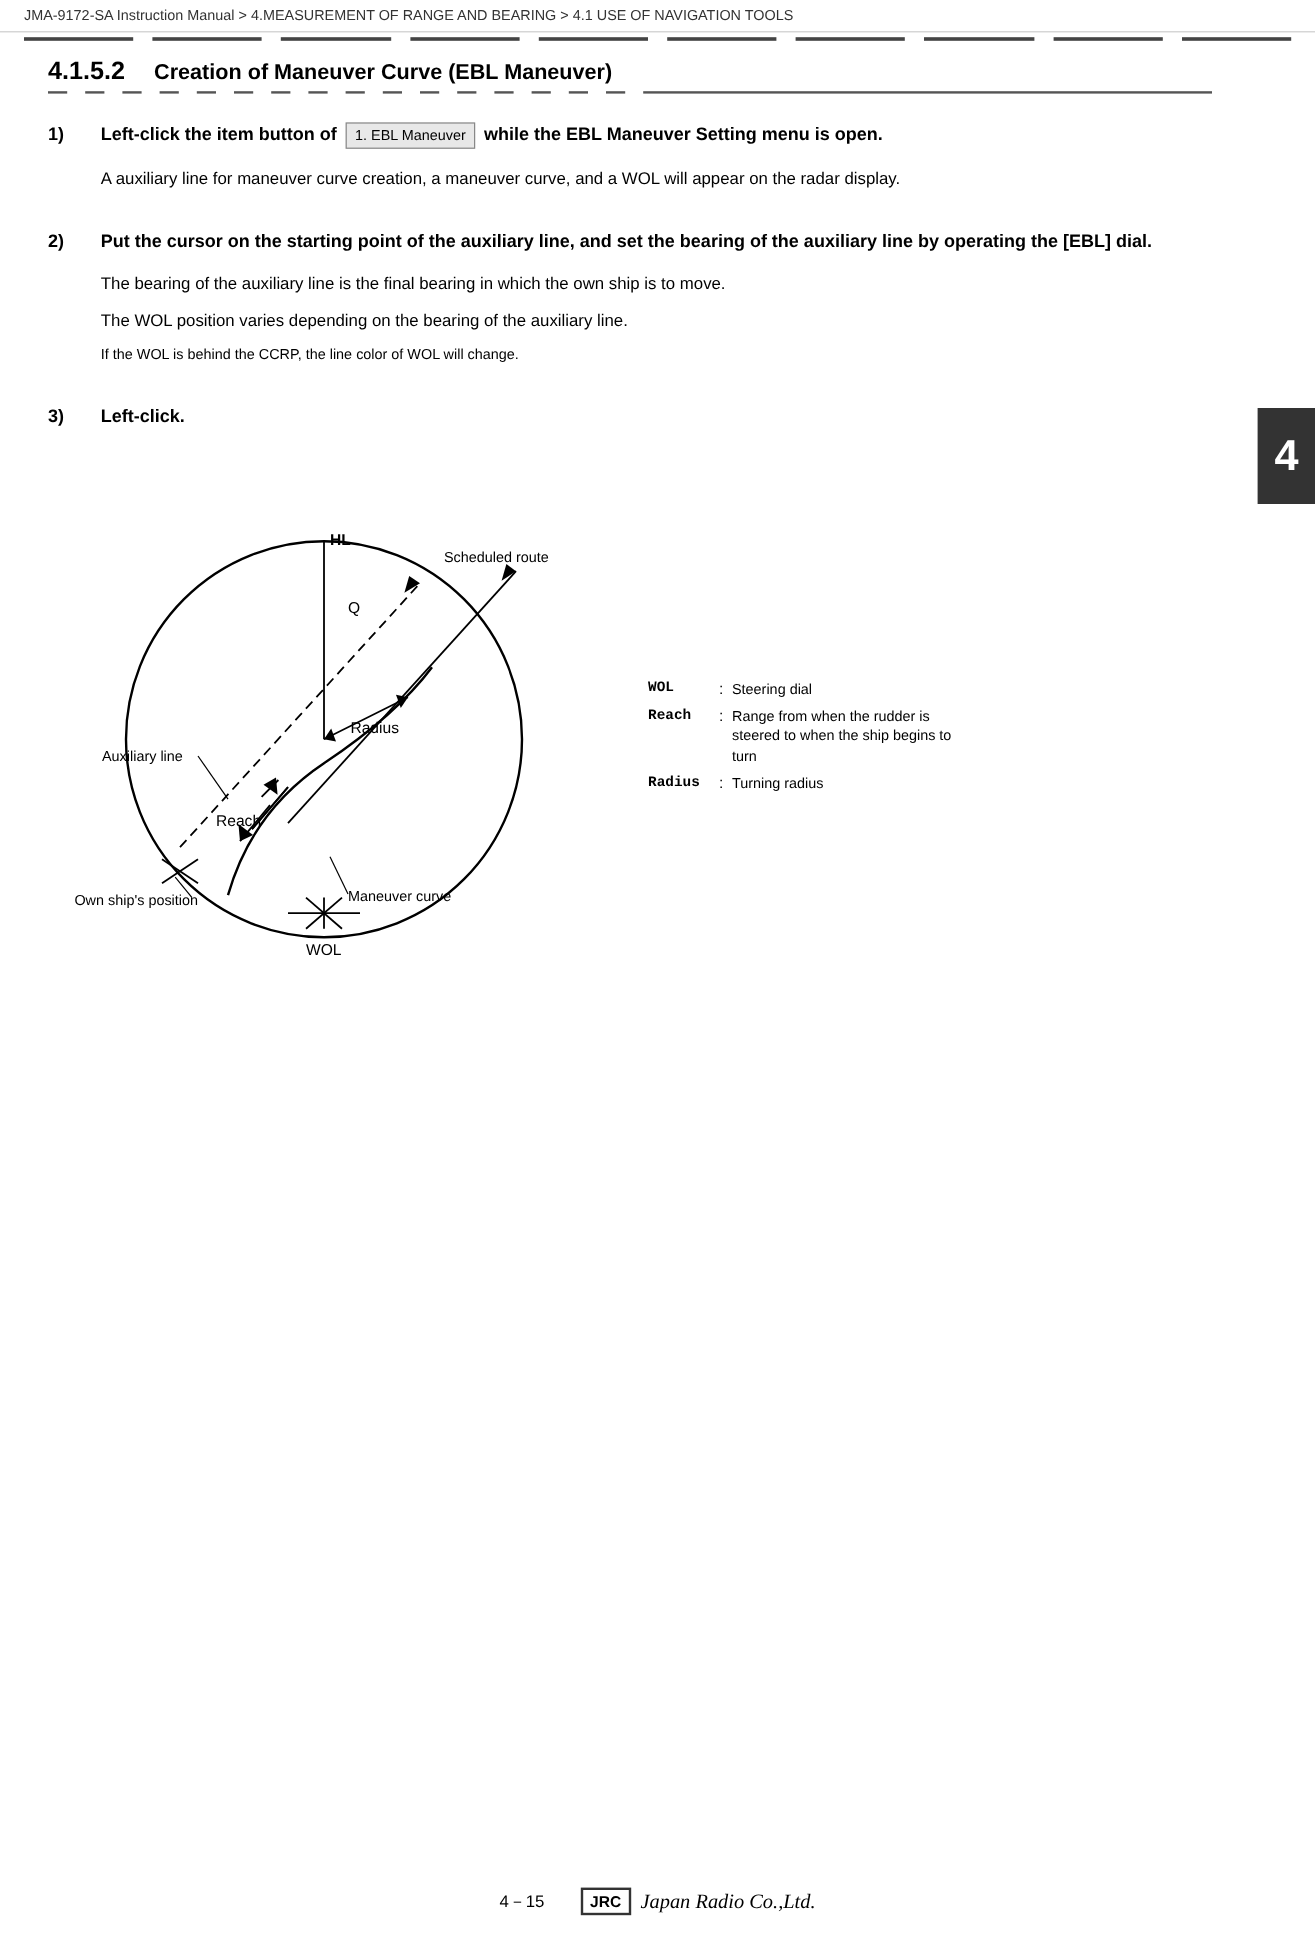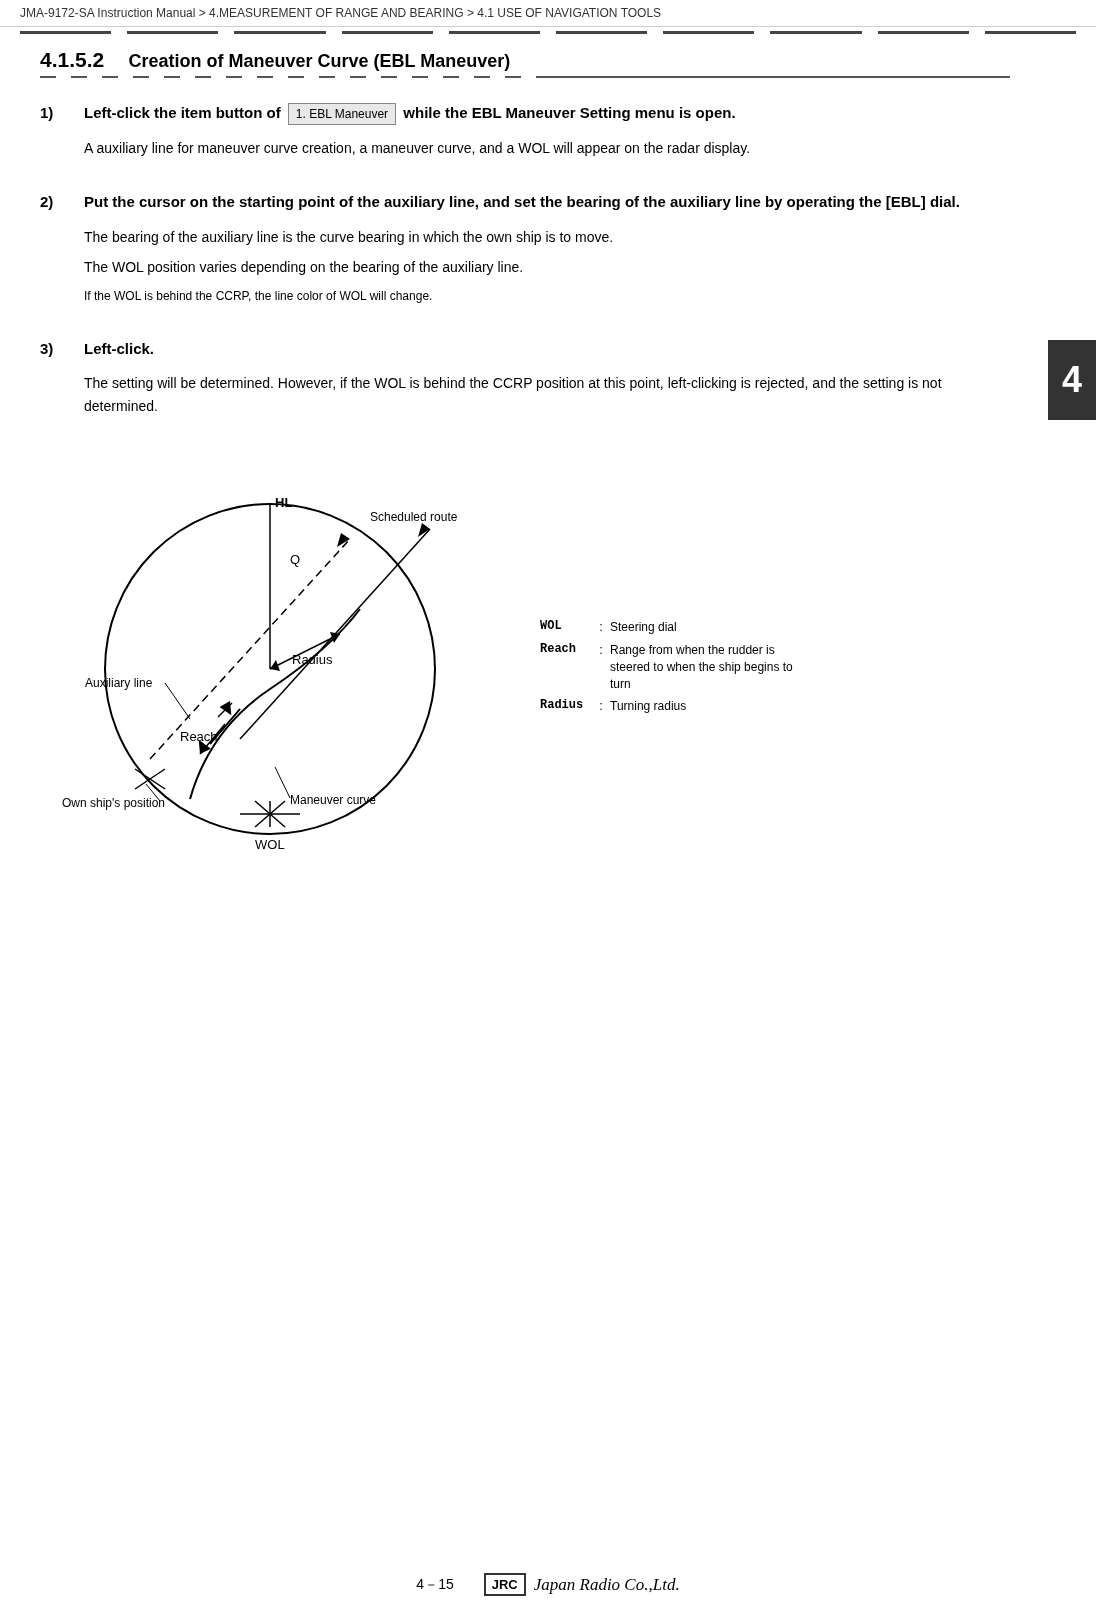--- a/index.html
+++ b/index.html
@@ -128,31 +128,30 @@
         <span> while the EBL Maneuver Setting menu is open.</span>
       </div>
       <div style="font-size:14px; margin-bottom:8px; line-height:1.6;">A auxiliary line for maneuver curve creation, a maneuver curve, and a WOL will appear on the radar display.</div>
     </div>
   </div>
 
   <div style="display:flex; margin-bottom:24px; margin-top:10px;">
     <div style="min-width:44px; font-size:15px; font-weight:bold; padding-top:2px;">2)</div>
     <div style="flex:1;">
       <div style="font-size:15px; font-weight:bold; margin-bottom:12px; line-height:1.5;">Put the cursor on the starting point of the auxiliary line, and set the bearing of the auxiliary line by operating the [EBL] dial.</div>
-      <div style="font-size:14px; margin-bottom:8px; line-height:1.6;">The bearing of the auxiliary line is the curve bearing in which the own ship is to move.</div>
+      <div style="font-size:14px; margin-bottom:8px; line-height:1.6;">The bearing of the auxiliary line is the final bearing in which the own ship is to move.</div>
       <div style="font-size:14px; margin-bottom:8px; line-height:1.6;">The WOL position varies depending on the bearing of the auxiliary line.</div>
       <div style="font-size:12px; margin-bottom:8px; line-height:1.6;">If the WOL is behind the CCRP, the line color of WOL will change.</div>
     </div>
   </div>
 
   <div style="display:flex; margin-bottom:24px; margin-top:10px;">
     <div style="min-width:44px; font-size:15px; font-weight:bold; padding-top:2px;">3)</div>
     <div style="flex:1;">
       <div style="font-size:15px; font-weight:bold; margin-bottom:12px; line-height:1.5;">Left-click.</div>
-      <div style="font-size:14px; margin-bottom:8px; line-height:1.6;">The setting will be determined. However, if the WOL is behind the CCRP position at this point, left-clicking is rejected, and the setting is not determined.</div>
     </div>
   </div>
 
   <div style="display:flex; margin-top:10px; margin-left:20px;">
 
     <div style="position:relative;">
       <svg width="460" height="400">
 
         <circle cx="210" cy="220" r="165" fill="none" stroke="#000" stroke-width="2"></circle>
 

